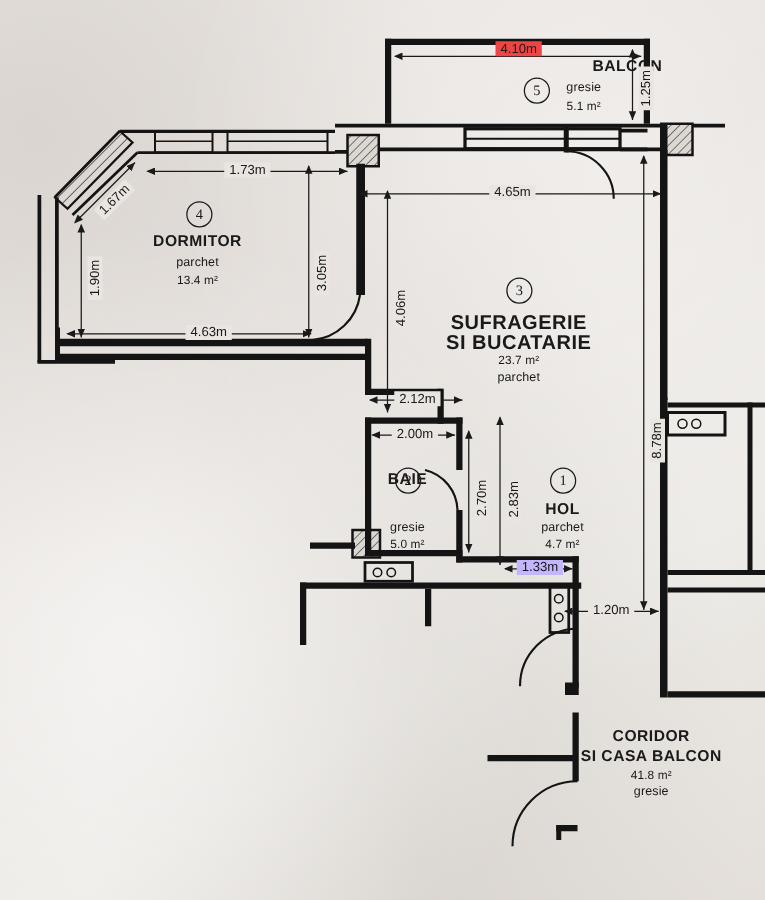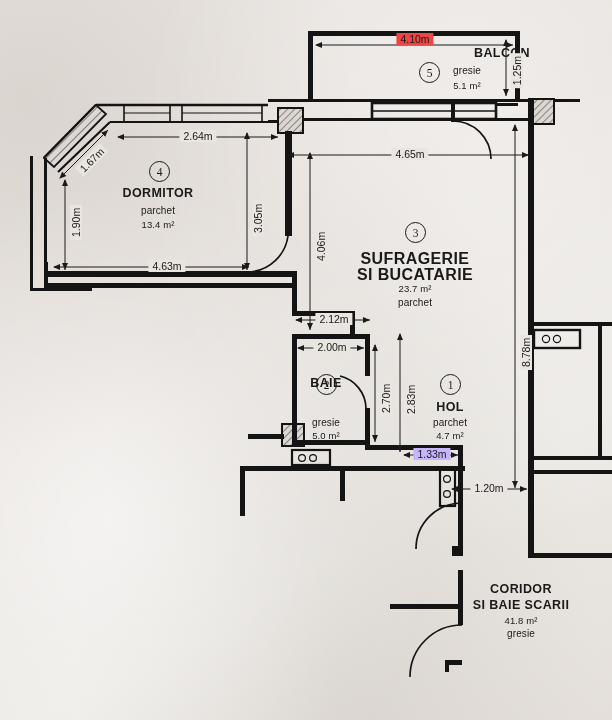--- a/index.html
+++ b/index.html
@@ -224,28 +224,28 @@
 <div class="lbl room-name ctr" style="left:326px;top:376px;">BAIE</div>
 <div class="lbl room-sub ctr" style="left:326px;top:417px;">gresie</div>
 <div class="lbl room-area ctr" style="left:326px;top:430px;">5.0  m²</div>
 
 <div class="numcircle" style="left:440px;top:374px;">1</div>
 <div class="lbl room-name ctr" style="left:450px;top:400px;">HOL</div>
 <div class="lbl room-sub ctr" style="left:450px;top:417px;">parchet</div>
 <div class="lbl room-area ctr" style="left:450px;top:430px;">4.7  m²</div>
 
 <div class="lbl room-name ctr" style="left:521px;top:582px;">CORIDOR</div>
-<div class="lbl room-name ctr" style="left:521px;top:598px;">SI BAIE SCARII</div>
+<div class="lbl room-name ctr" style="left:521px;top:598px;">SI CASA BALCON</div>
 <div class="lbl room-area ctr" style="left:521px;top:615px;">41.8  m²</div>
 <div class="lbl room-sub ctr" style="left:521px;top:628px;">gresie</div>
 
 <div class="dim ctr" style="left:415px;top:33px;background:#ef4444;padding:0 4px;">4.10m</div>
 <div class="dim vert" style="left:511px;top:53px;transform:rotate(-90deg) translate(-100%,0);transform-origin:0 0;background:#e9e5e1;padding:0 3px;">1.25m</div>
 
-<div class="dim ctr" style="left:198px;top:130px;background:#e9e5e1;padding:0 4px;">2.64m</div>
+<div class="dim ctr" style="left:198px;top:130px;background:#e9e5e1;padding:0 4px;">1.73m</div>
 <div class="dim" style="left:75px;top:168px;transform:rotate(-45deg);transform-origin:0 0;background:#e9e5e1;padding:0 3px;">1.67m</div>
 <div class="dim" style="left:70px;top:240px;transform:rotate(-90deg);transform-origin:0 0;background:#e9e5e1;padding:0 3px;">1.90m</div>
 <div class="dim" style="left:252px;top:236px;transform:rotate(-90deg);transform-origin:0 0;background:#e9e5e1;padding:0 3px;">3.05m</div>
 <div class="dim ctr" style="left:167px;top:260px;background:#e9e5e1;padding:0 4px;">4.63m</div>
 
 <div class="dim ctr" style="left:410px;top:148px;background:#e9e5e1;padding:0 4px;">4.65m</div>
 <div class="dim" style="left:315px;top:264px;transform:rotate(-90deg);transform-origin:0 0;background:#e9e5e1;padding:0 3px;">4.06m</div>
 <div class="dim ctr" style="left:334px;top:313px;background:#e9e5e1;padding:0 4px;">2.12m</div>
 
 <div class="dim ctr" style="left:332px;top:341px;background:#e9e5e1;padding:0 4px;">2.00m</div>

